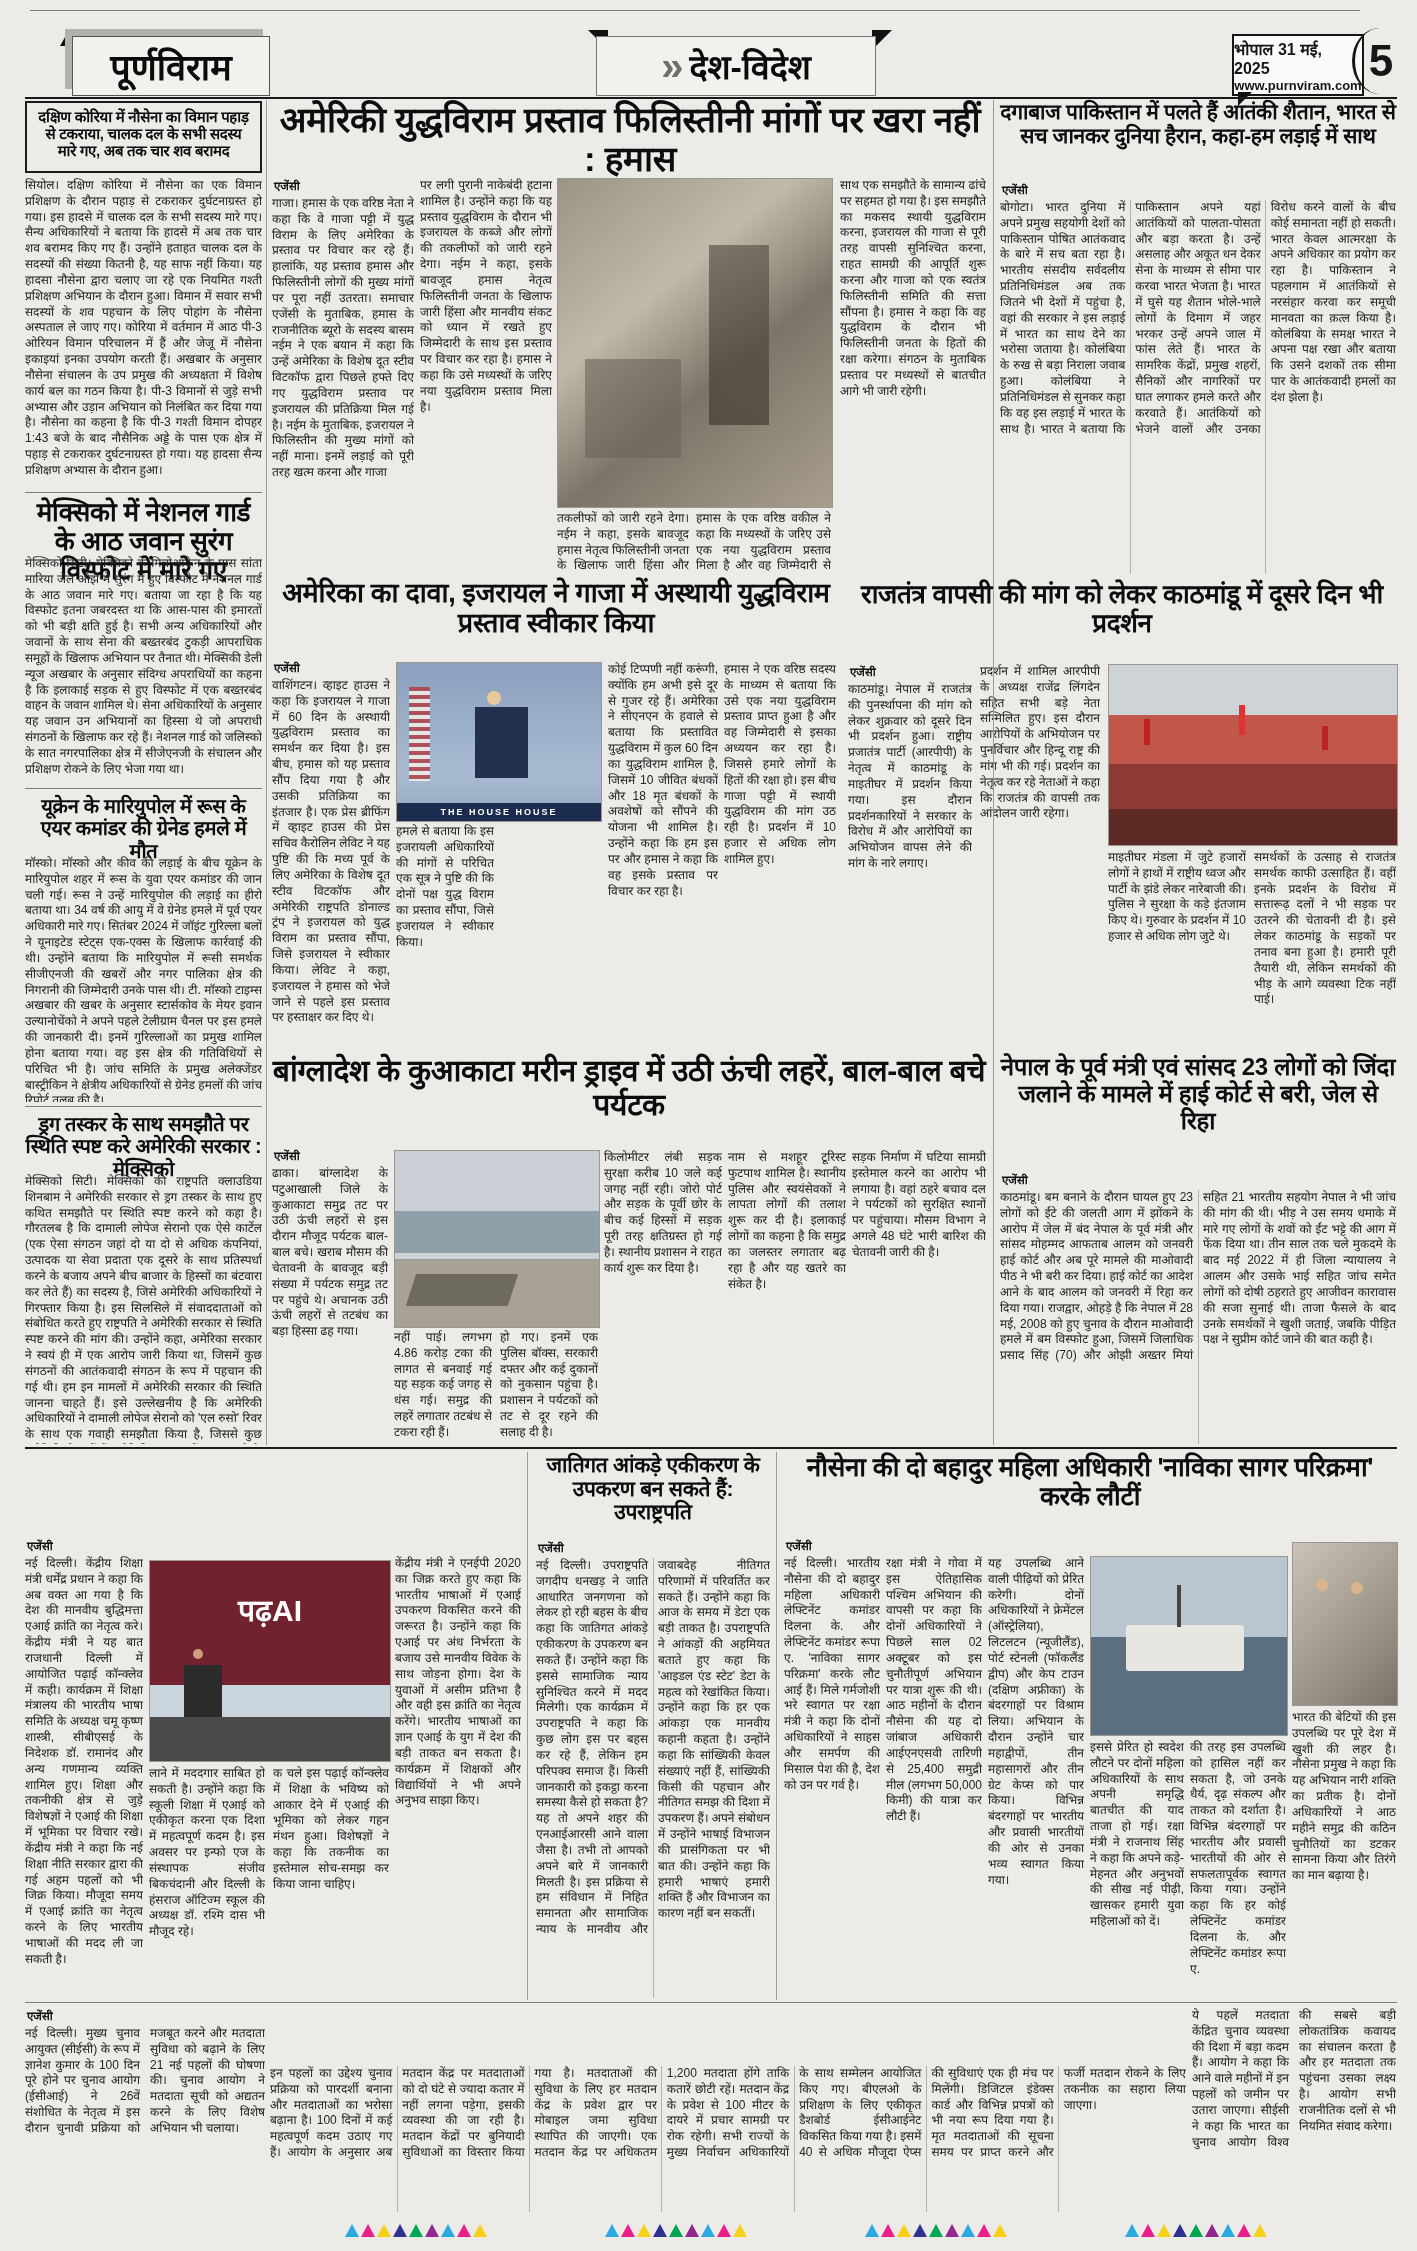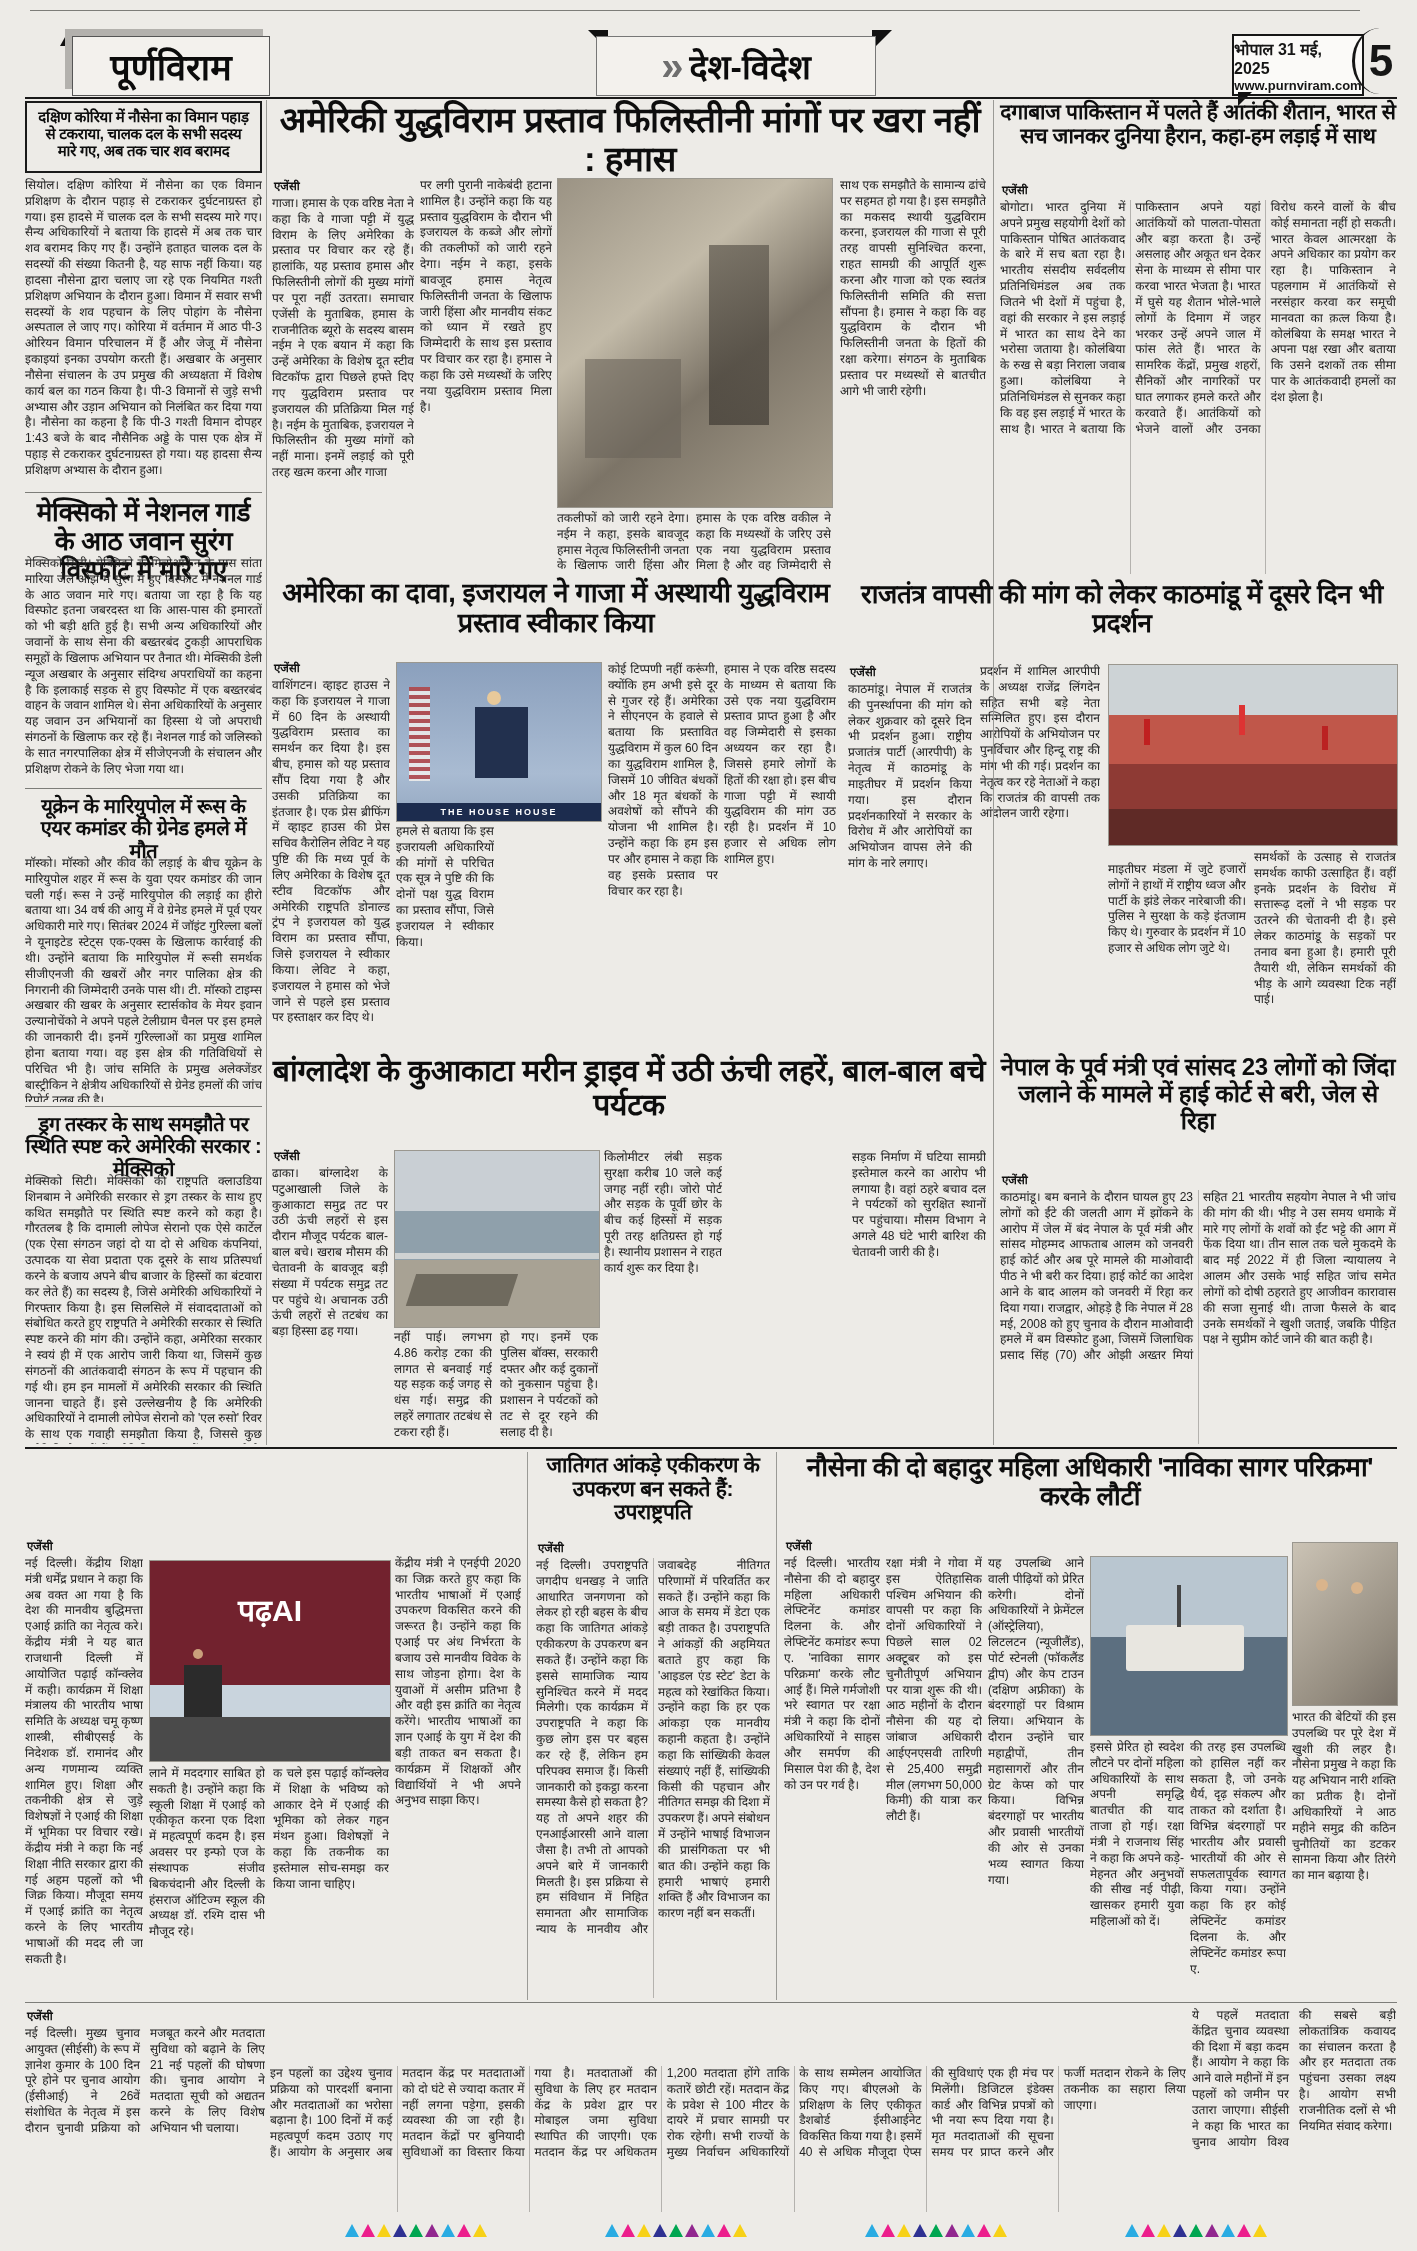--- a/index.html
+++ b/index.html
@@ -100,33 +100,34 @@
 
   <div class="abs hl" style="left:848px;top:580px;width:548px;height:76px;font-size:26px;">राजतंत्र वापसी की मांग को लेकर काठमांडू में दूसरे दिन भी प्रदर्शन</div>
   <div class="abs byline" style="left:850px;top:664px;">एजेंसी</div>
   <div class="abs bodytxt" style="left:848px;top:682px;width:124px;height:366px;">काठमांडू। नेपाल में राजतंत्र की पुनर्स्थापना की मांग को लेकर शुक्रवार को दूसरे दिन भी प्रदर्शन हुआ। राष्ट्रीय प्रजातंत्र पार्टी (आरपीपी) के नेतृत्व में काठमांडू के माइतीघर में प्रदर्शन किया गया। इस दौरान प्रदर्शनकारियों ने सरकार के विरोध में और आरोपियों का अभियोजन वापस लेने की मांग के नारे लगाए।</div>
   <div class="abs bodytxt" style="left:980px;top:664px;width:120px;height:384px;">प्रदर्शन में शामिल आरपीपी के अध्यक्ष राजेंद्र लिंगदेन सहित सभी बड़े नेता सम्मिलित हुए। इस दौरान आरोपियों के अभियोजन पर पुनर्विचार और हिन्दू राष्ट्र की मांग भी की गई। प्रदर्शन का नेतृत्व कर रहे नेताओं ने कहा कि राजतंत्र की वापसी तक आंदोलन जारी रहेगा।</div>
   <div class="photo" style="left:1108px;top:664px;width:288px;height:180px;background:linear-gradient(#cdd3d6 0 28%,#c0574a 28% 55%,#8e3a34 55% 80%,#5f2a26 80% 100%);">
     <div style="position:absolute;left:12%;top:30%;width:6px;height:26px;background:#c02020;"></div>
     <div style="position:absolute;left:45%;top:22%;width:6px;height:30px;background:#d33;"></div>
     <div style="position:absolute;left:74%;top:34%;width:6px;height:24px;background:#b22;"></div>
   </div>
-  <div class="abs bodytxt" style="left:1108px;top:850px;width:138px;height:198px;margin-top:12px;">माइतीघर मंडला में जुटे हजारों लोगों ने हाथों में राष्ट्रीय ध्वज और पार्टी के झंडे लेकर नारेबाजी की। पुलिस ने सुरक्षा के कड़े इंतजाम किए थे। गुरुवार के प्रदर्शन में 10 हजार से अधिक लोग जुटे थे।</div>
+  <div class="abs bodytxt" style="left:1108px;top:850px;width:138px;height:198px;">माइतीघर मंडला में जुटे हजारों लोगों ने हाथों में राष्ट्रीय ध्वज और पार्टी के झंडे लेकर नारेबाजी की। पुलिस ने सुरक्षा के कड़े इंतजाम किए थे। गुरुवार के प्रदर्शन में 10 हजार से अधिक लोग जुटे थे।</div>
   <div class="abs bodytxt" style="left:1254px;top:850px;width:142px;height:198px;">समर्थकों के उत्साह से राजतंत्र समर्थक काफी उत्साहित हैं। वहीं इनके प्रदर्शन के विरोध में सत्तारूढ़ दलों ने भी सड़क पर उतरने की चेतावनी दी है। इसे लेकर काठमांडू के सड़कों पर तनाव बना हुआ है। हमारी पूरी तैयारी थी, लेकिन समर्थकों की भीड़ के आगे व्यवस्था टिक नहीं पाई।</div>
 
   <div class="abs hl" style="left:272px;top:1054px;width:714px;height:86px;font-size:30px;">बांग्लादेश के कुआकाटा मरीन ड्राइव में उठी ऊंची लहरें, बाल-बाल बचे पर्यटक</div>
   <div class="abs byline" style="left:274px;top:1148px;">एजेंसी</div>
   <div class="abs bodytxt" style="left:272px;top:1166px;width:116px;height:278px;">ढाका। बांग्लादेश के पटुआखाली जिले के कुआकाटा समुद्र तट पर उठी ऊंची लहरों से इस दौरान मौजूद पर्यटक बाल-बाल बचे। खराब मौसम की चेतावनी के बावजूद बड़ी संख्या में पर्यटक समुद्र तट पर पहुंचे थे। अचानक उठी ऊंची लहरों से तटबंध का बड़ा हिस्सा ढह गया।</div>
   <div class="photo" style="left:394px;top:1150px;width:204px;height:176px;background:linear-gradient(#c9cfd4 0 34%,#8fa0ab 34% 62%,#a8a294 62% 100%);">
     <div style="position:absolute;left:0;top:58%;width:100%;height:6px;background:#e9e7e2;opacity:.7;"></div>
     <div style="position:absolute;left:8%;top:70%;width:50%;height:18%;background:#6f6a5e;transform:skewX(-18deg);"></div>
   </div>
   <div class="abs bodytxt" style="left:394px;top:1330px;width:98px;height:114px;">नहीं पाई। लगभग 4.86 करोड़ टका की लागत से बनवाई गई यह सड़क कई जगह से धंस गई। समुद्र की लहरें लगातार तटबंध से टकरा रही हैं।</div>
   <div class="abs bodytxt" style="left:500px;top:1330px;width:98px;height:114px;">हो गए। इनमें एक पुलिस बॉक्स, सरकारी दफ्तर और कई दुकानों को नुकसान पहुंचा है। प्रशासन ने पर्यटकों को तट से दूर रहने की सलाह दी है।</div>
   <div class="abs bodytxt" style="left:604px;top:1150px;width:118px;height:294px;">किलोमीटर लंबी सड़क सुरक्षा करीब 10 जले कई जगह नहीं रही। जोरो पोर्ट और सड़क के पूर्वी छोर के बीच कई हिस्सों में सड़क पूरी तरह क्षतिग्रस्त हो गई है। स्थानीय प्रशासन ने राहत कार्य शुरू कर दिया है।</div>
+  <div class="abs bodytxt" style="left:728px;top:1150px;width:118px;height:294px;">नाम से मशहूर टूरिस्ट फुटपाथ शामिल है। स्थानीय पुलिस और स्वयंसेवकों ने लापता लोगों की तलाश शुरू कर दी है। इलाकाई लोगों का कहना है कि समुद्र का जलस्तर लगातार बढ़ रहा है और यह खतरे का संकेत है।</div>
   <div class="abs bodytxt" style="left:852px;top:1150px;width:134px;height:294px;">सड़क निर्माण में घटिया सामग्री इस्तेमाल करने का आरोप भी लगाया है। वहां ठहरे बचाव दल ने पर्यटकों को सुरक्षित स्थानों पर पहुंचाया। मौसम विभाग ने अगले 48 घंटे भारी बारिश की चेतावनी जारी की है।</div>
 
   <div class="abs hl" style="left:1000px;top:1054px;width:396px;height:112px;font-size:24px;">नेपाल के पूर्व मंत्री एवं सांसद 23 लोगों को जिंदा जलाने के मामले में हाई कोर्ट से बरी, जेल से रिहा</div>
   <div class="abs byline" style="left:1002px;top:1172px;">एजेंसी</div>
   <div class="abs bodytxt" style="left:1000px;top:1190px;width:396px;height:254px;column-count:2;column-gap:10px;column-rule:1px solid #b4b2ae;">काठमांडू। बम बनाने के दौरान घायल हुए 23 लोगों को ईंटे की जलती आग में झोंकने के आरोप में जेल में बंद नेपाल के पूर्व मंत्री और सांसद मोहम्मद आफताब आलम को जनवरी हाई कोर्ट और अब पूरे मामले की माओवादी पीठ ने भी बरी कर दिया। हाई कोर्ट का आदेश आने के बाद आलम को जनवरी में रिहा कर दिया गया। राजद्वार, ओहड़े है कि नेपाल में 28 मई, 2008 को हुए चुनाव के दौरान माओवादी हमले में बम विस्फोट हुआ, जिसमें जिलाधिक प्रसाद सिंह (70) और ओझी अख्तर मियां सहित 21 भारतीय सहयोग नेपाल ने भी जांच की मांग की थी। भीड़ ने उस समय धमाके में मारे गए लोगों के शवों को ईंट भट्टे की आग में फेंक दिया था। तीन साल तक चले मुकदमे के बाद मई 2022 में ही जिला न्यायालय ने आलम और उसके भाई सहित जांच समेत लोगों को दोषी ठहराते हुए आजीवन कारावास की सजा सुनाई थी। ताजा फैसले के बाद उनके समर्थकों ने खुशी जताई, जबकि पीड़ित पक्ष ने सुप्रीम कोर्ट जाने की बात कही है।</div>
 
   <div class="vrule" style="left:993px;top:100px;height:1345px;"></div>
 
   <div class="hrule" style="left:25px;top:1447px;width:1372px;"></div>
 

